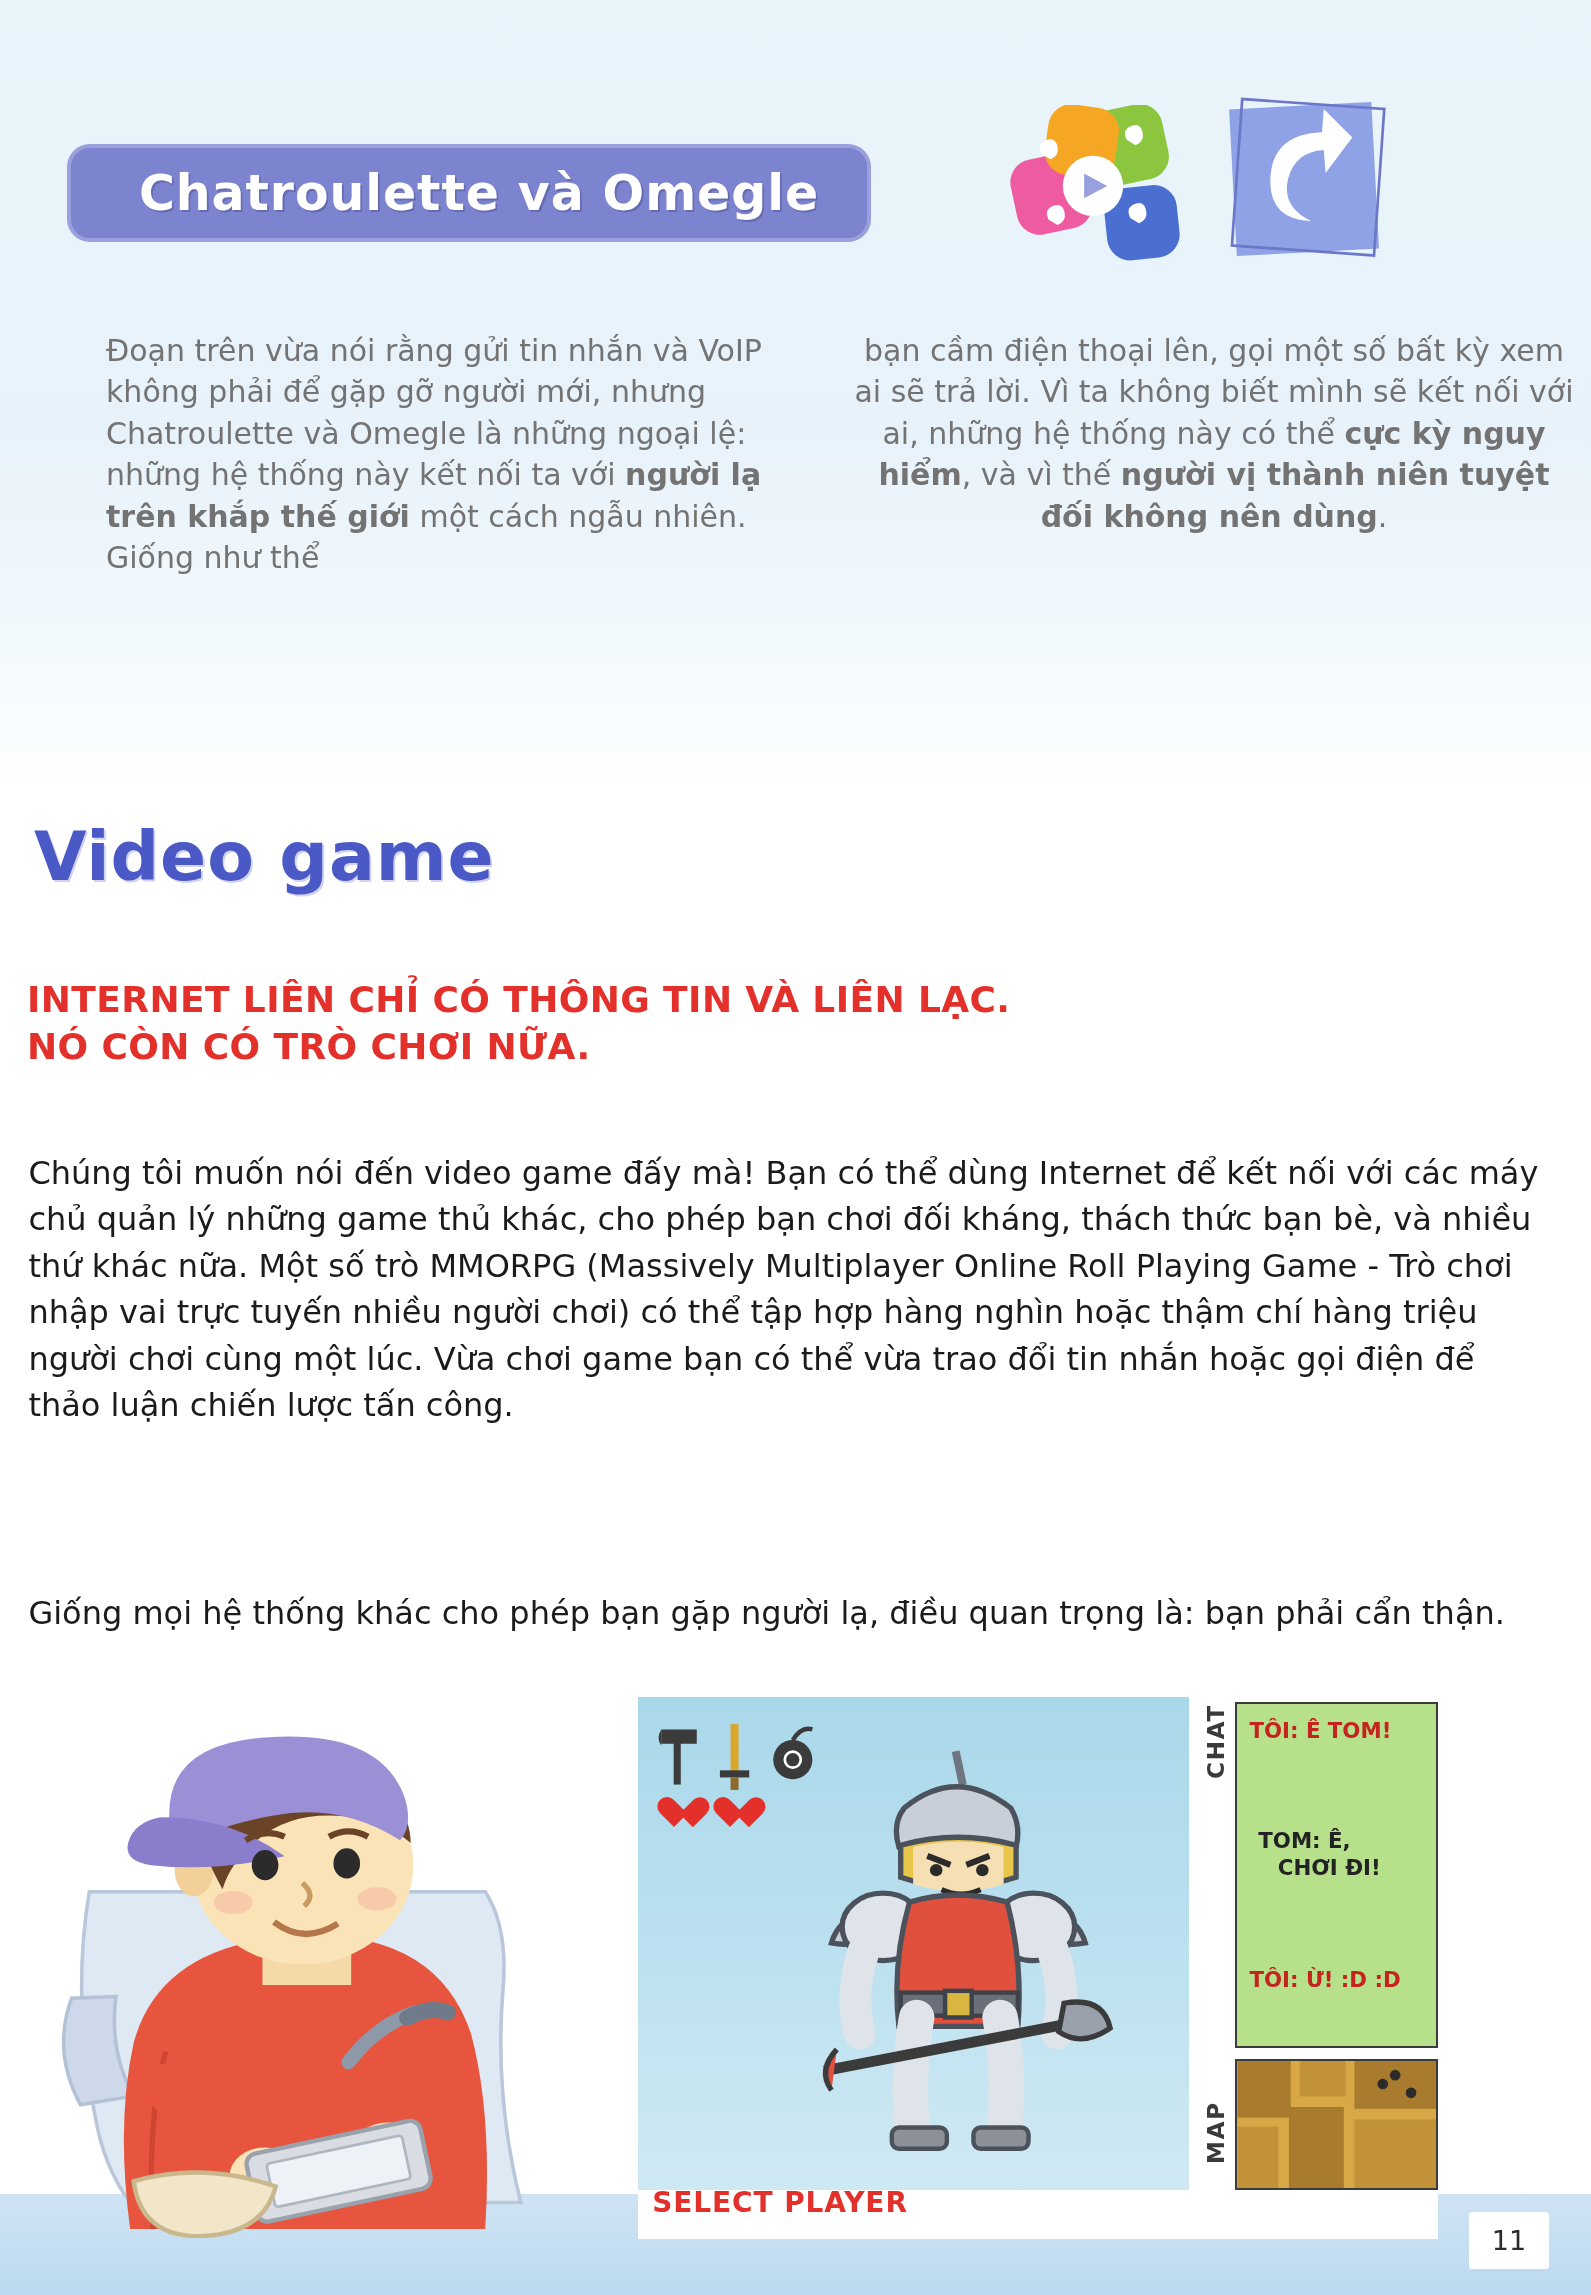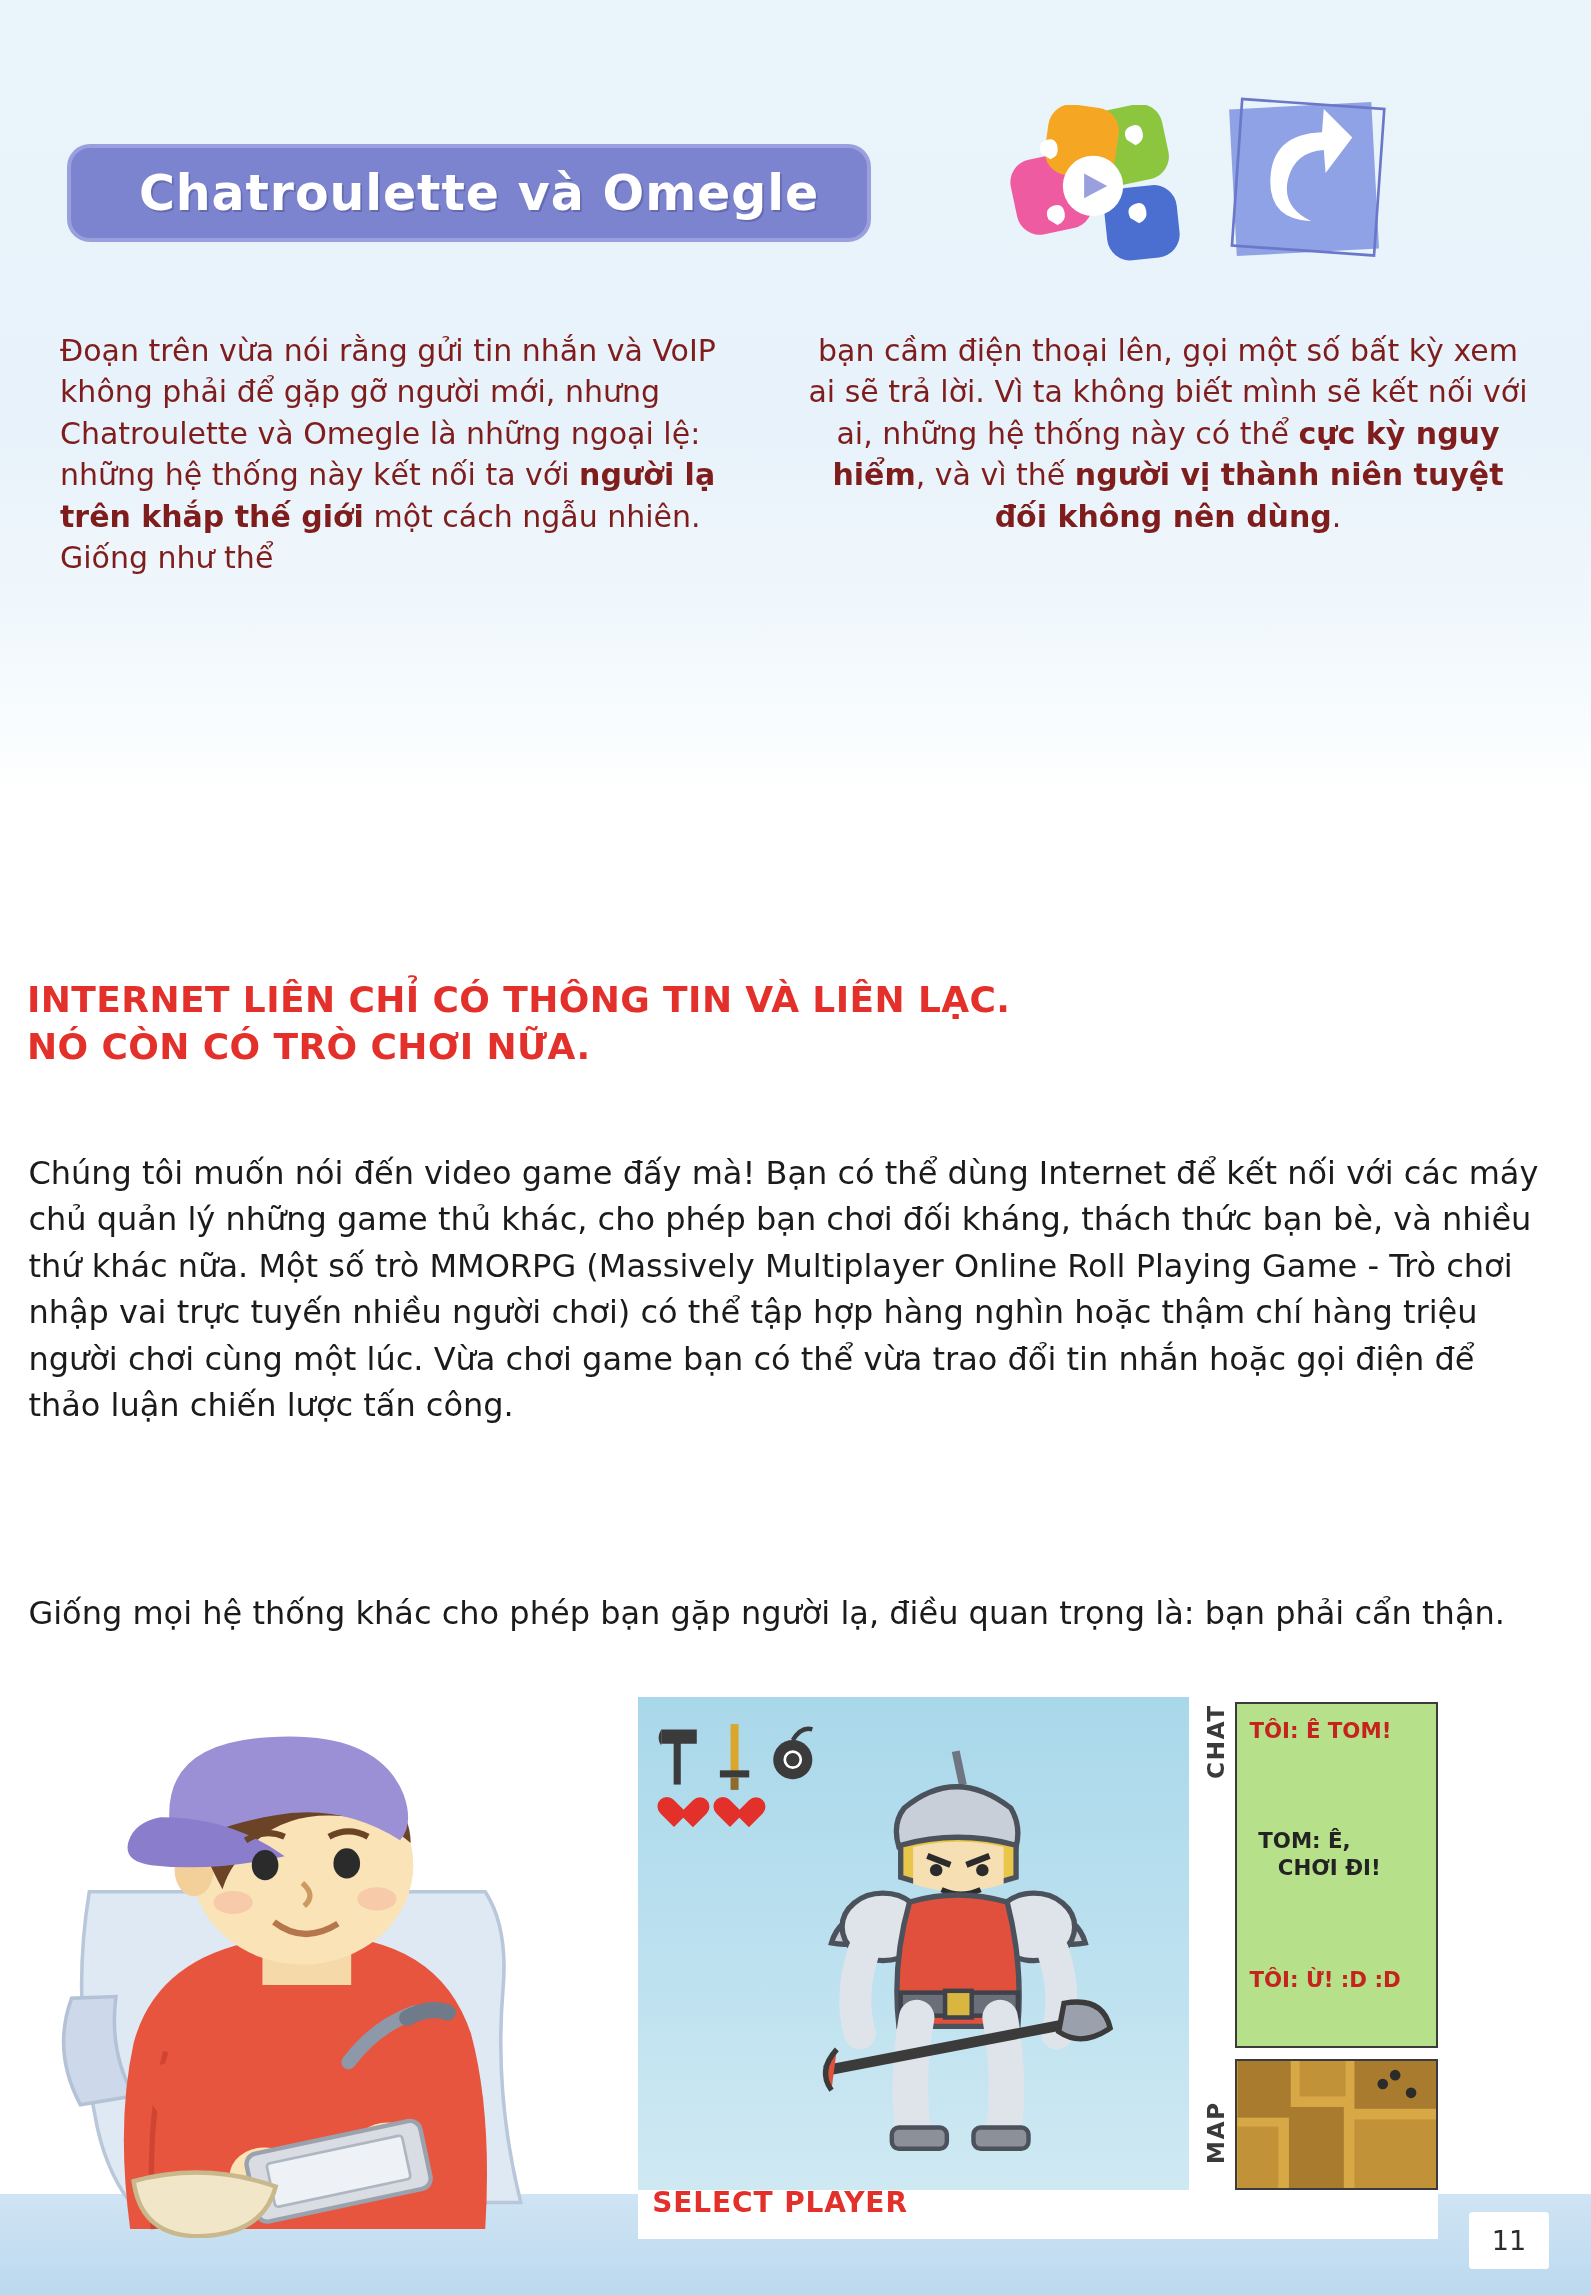--- a/index.html
+++ b/index.html
@@ -80,21 +80,22 @@
     width: 178px;
     height: 178px;
   }
 
   
   .col {
     position: absolute;
     font-family: "DejaVu Sans", sans-serif;
     font-size: 30px;
     line-height: 1.38;
-    color: #7f1d1d;
+    color: #737373;
+    margin-left: 46px;
   }
   .col-left  { left: 60px;  top: 330px; width: 702px; }
   .col-right { left: 808px; top: 330px; width: 720px; text-align: center; }
   .col b { font-weight: bold; }
 
   
   .vg-title {
     position: absolute;
     left: 34px;
     top: 817px;
@@ -293,20 +294,21 @@
   </div>
 
   <div class="col col-left">
     <span>Đoạn trên vừa nói rằng gửi tin nhắn và VoIP không phải để gặp gỡ người mới, nhưng Chatroulette và Omegle là những ngoại lệ: những hệ thống này kết nối ta với </span><b>người lạ trên khắp thế giới</b><span> một cách ngẫu nhiên. Giống như thể</span>
   </div>
 
   <div class="col col-right">
     <span>bạn cầm điện thoại lên, gọi một số bất kỳ xem ai sẽ trả lời. Vì ta không biết mình sẽ kết nối với ai, những hệ thống này có thể </span><b>cực kỳ nguy hiểm</b><span>, và vì thế </span><b>người vị thành niên tuyệt đối không nên dùng</b><span>.</span>
   </div>
 
+  <div class="vg-title">Video game</div>
 
   <div class="lead-red">
     <div>INTERNET LIÊN CHỈ CÓ THÔNG TIN VÀ LIÊN LẠC.</div>
     <div>NÓ CÒN CÓ TRÒ CHƠI NỮA.</div>
   </div>
 
   <div class="body-par" id="par1">Chúng tôi muốn nói đến video game đấy mà! Bạn có thể dùng Internet để kết nối với các máy chủ quản lý những game thủ khác, cho phép bạn chơi đối kháng, thách thức bạn bè, và nhiều thứ khác nữa. Một số trò MMORPG (Massively Multiplayer Online Roll Playing Game - Trò chơi nhập vai trực tuyến nhiều người chơi) có thể tập hợp hàng nghìn hoặc thậm chí hàng triệu người chơi cùng một lúc. Vừa chơi game bạn có thể vừa trao đổi tin nhắn hoặc gọi điện để thảo luận chiến lược tấn công.</div>
   <div class="body-par" id="par2">Giống mọi hệ thống khác cho phép bạn gặp người lạ, điều quan trọng là: bạn phải cẩn thận.</div>
 
   <div class="boy-panel">

